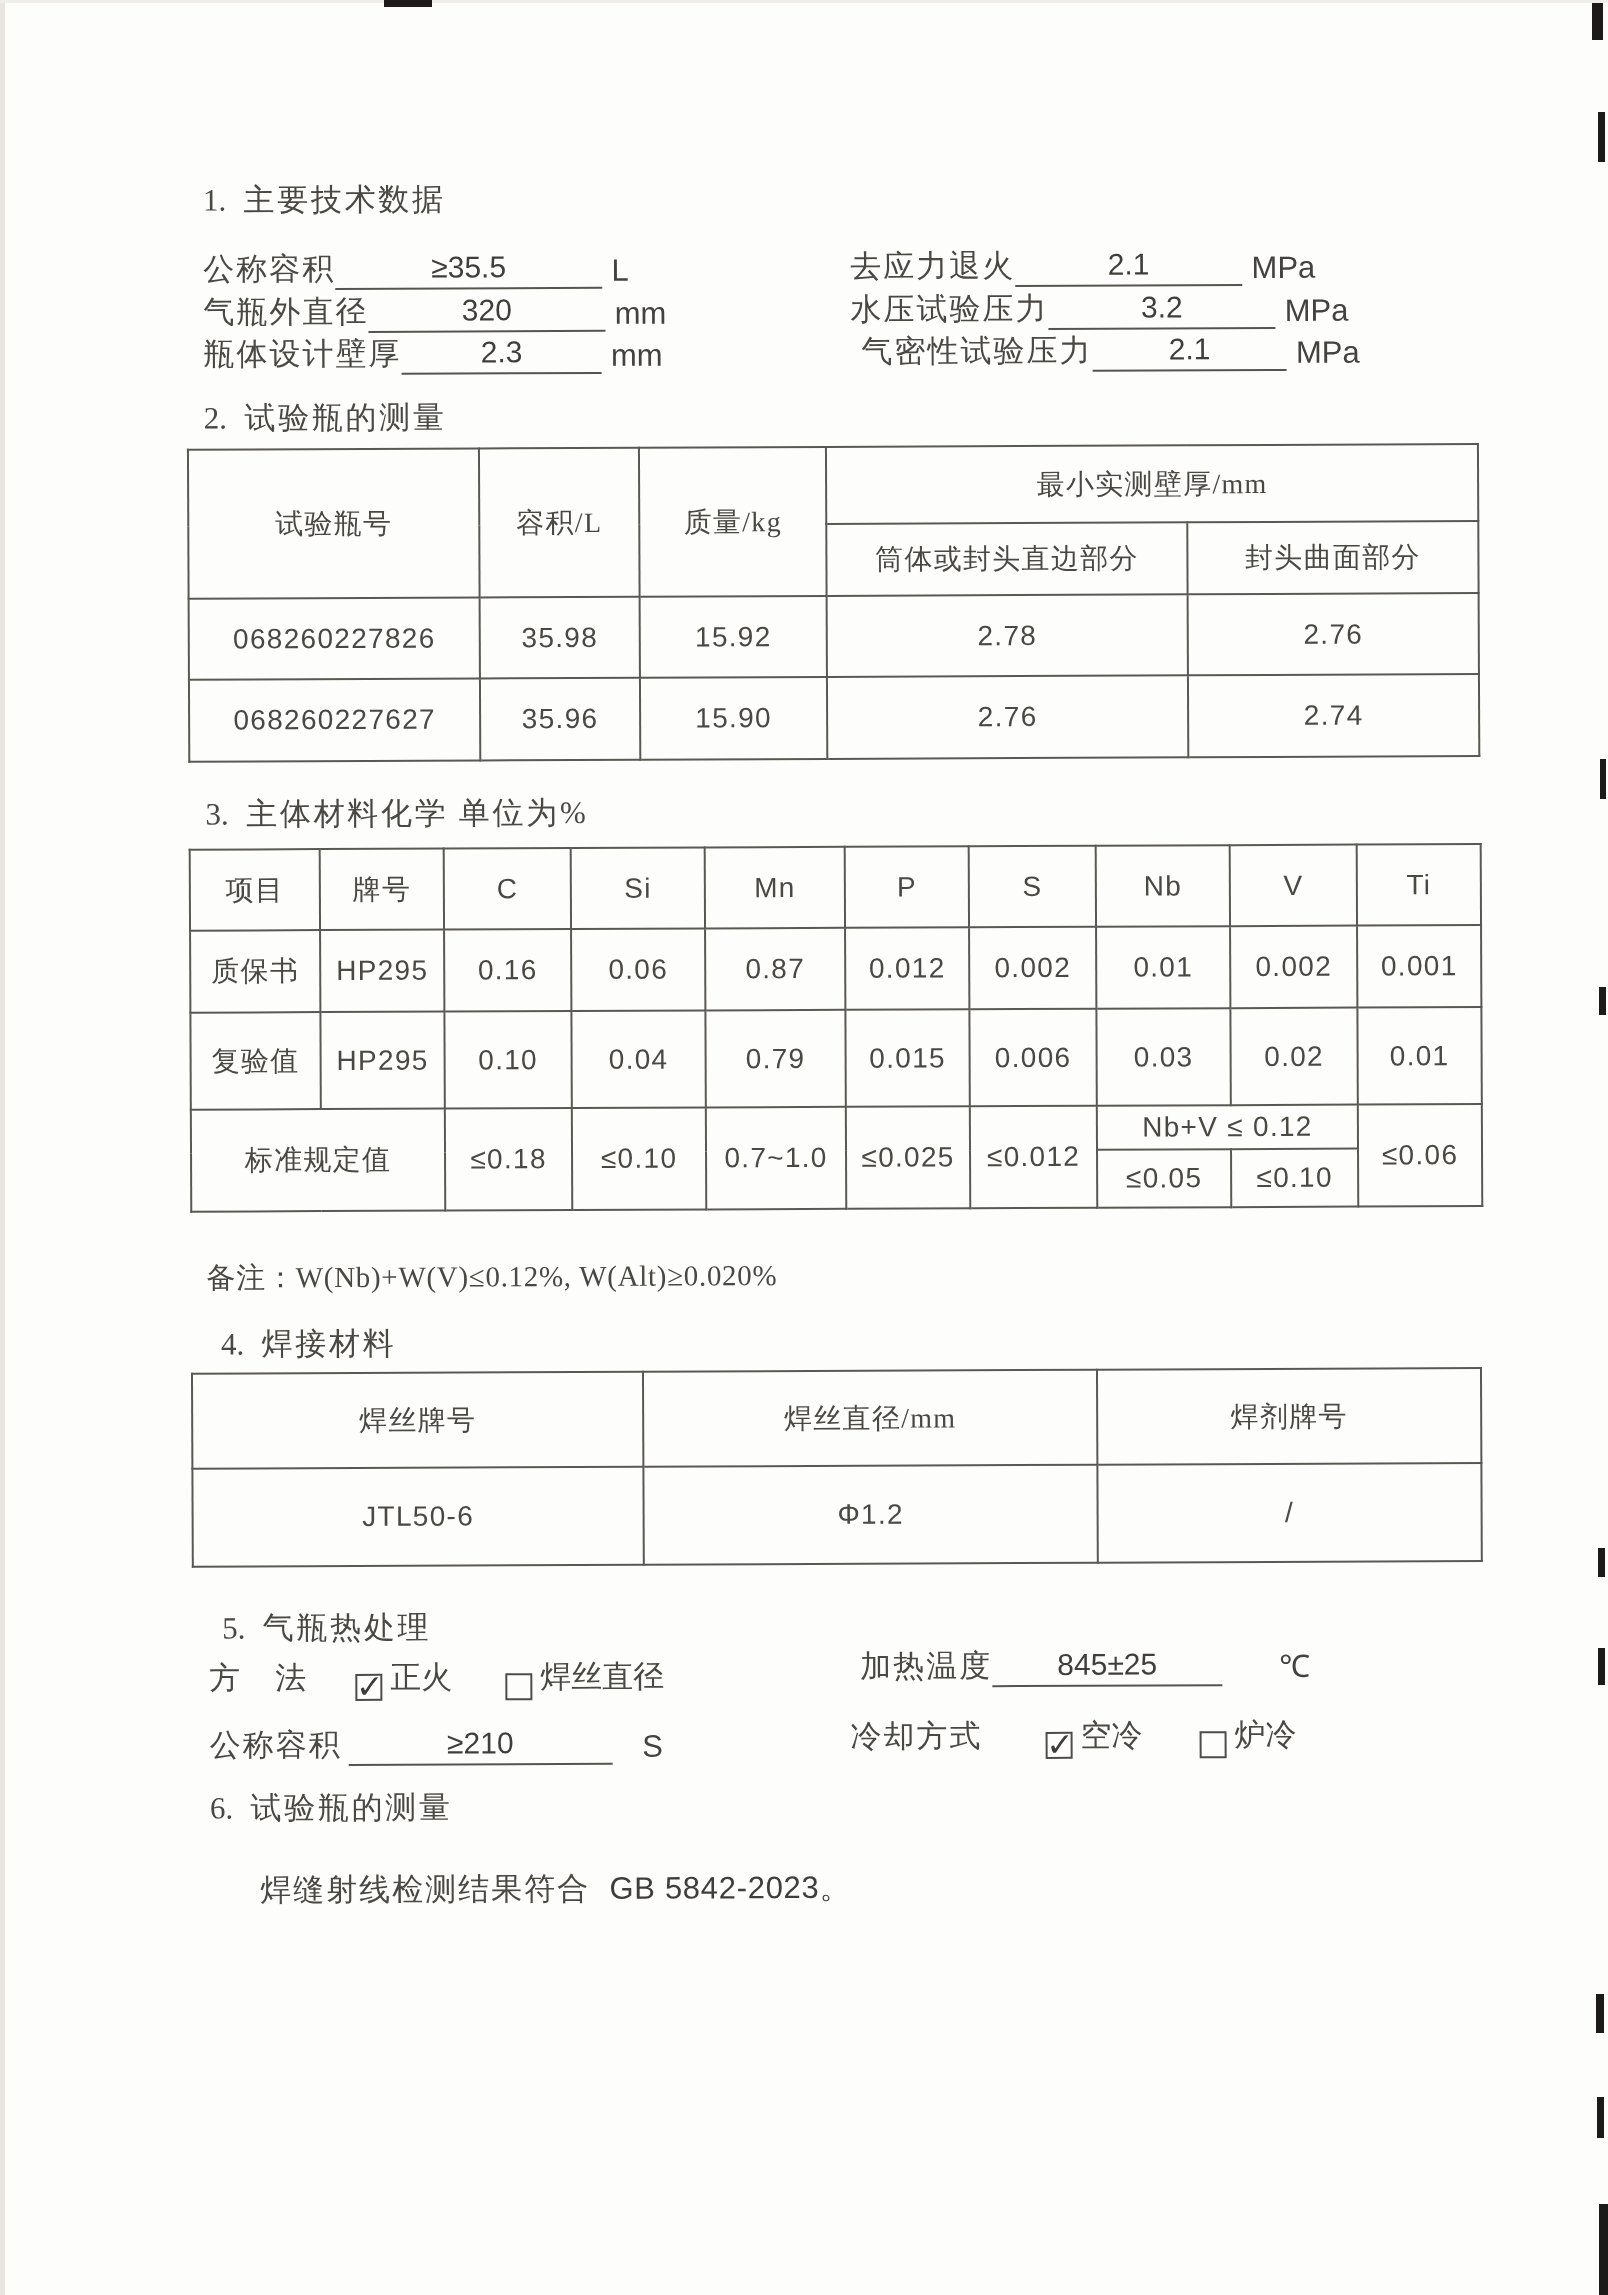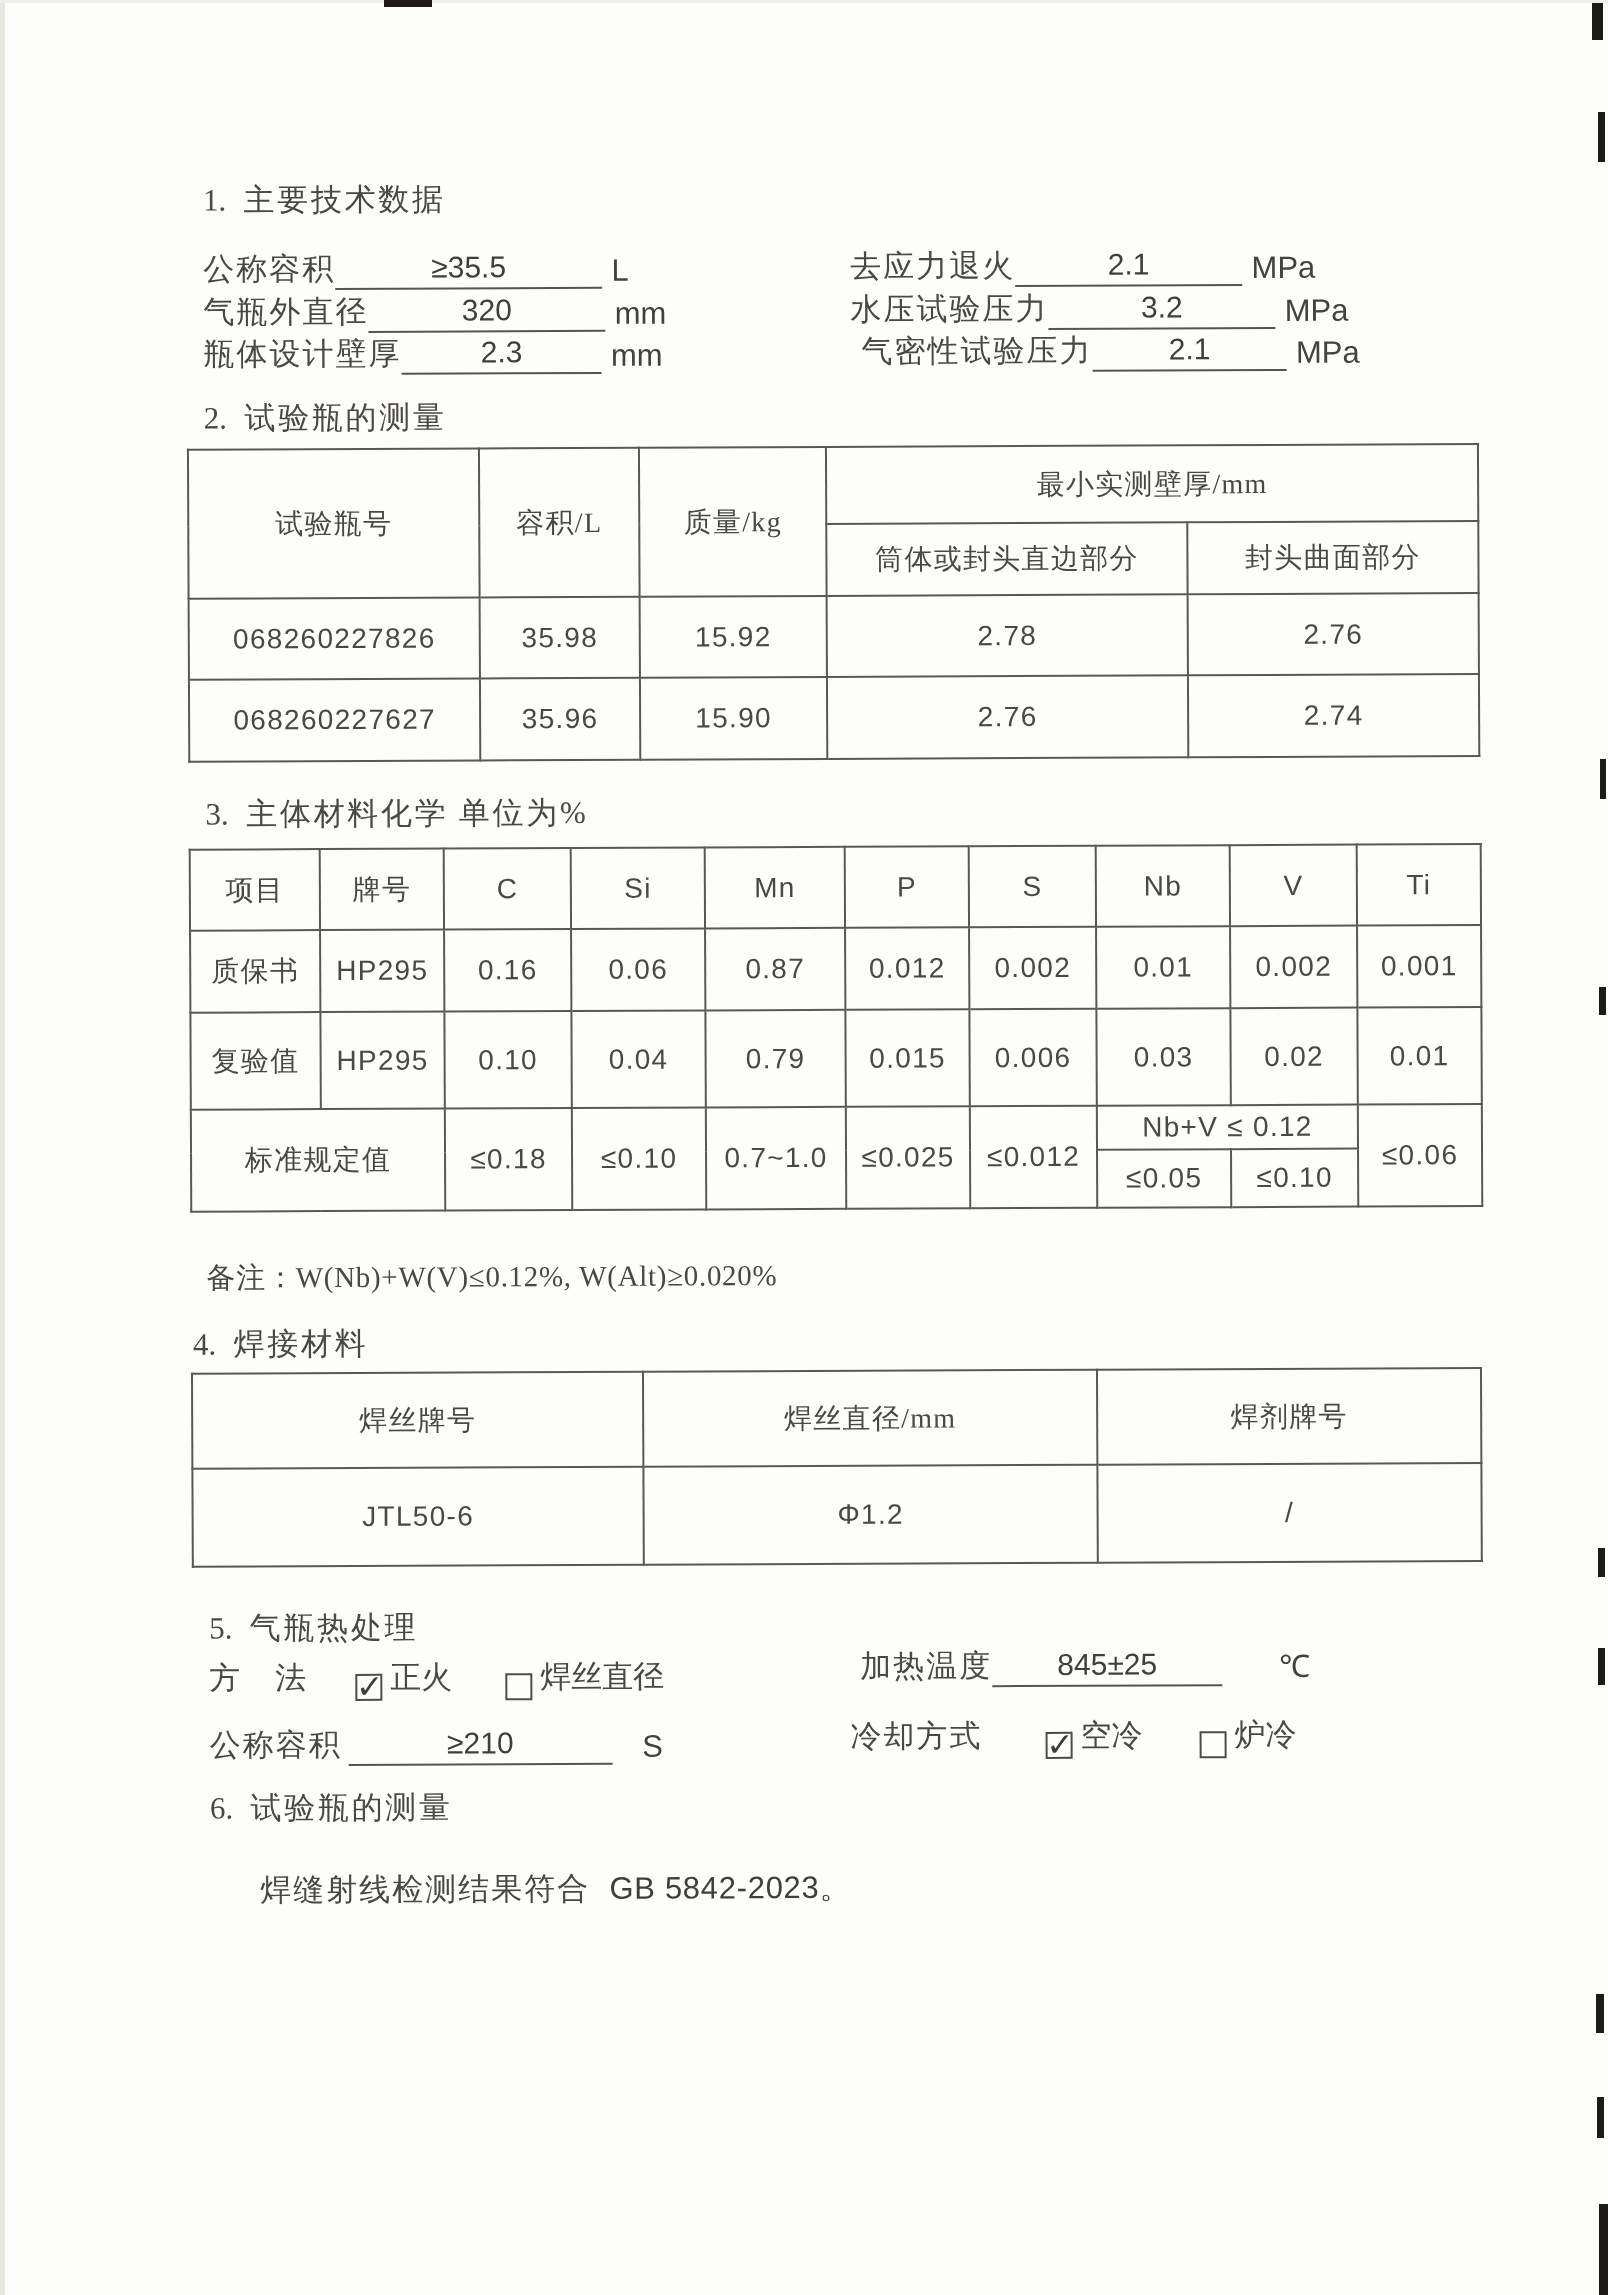--- a/index.html
+++ b/index.html
@@ -199,21 +199,21 @@
         </tr>
         <tr style="height:58px">
           <td class="num">≤0.05</td>
           <td class="num">≤0.10</td>
         </tr>
       </tbody>
     </table>
 
     <div class="bodytext note" style="left:206px; top:1256px;">备注：W(Nb)+W(V)≤0.12%, W(Alt)≥0.020%</div>
 
-    <div class="title" style="left:192px; top:1321px;">
+    <div class="title" style="left:220px; top:1321px;">
       <span class="tno">4.</span><span>焊接材料</span>
     </div>
 
     <table class="t" style="left:190px; top:1370px; width:1289px;">
       <colgroup>
         <col style="width:451px">
           <col style="width:454px">
           <col style="width:384px">
       </colgroup>
       <tbody>
@@ -223,21 +223,21 @@
           <td>焊剂牌号</td>
         </tr>
         <tr style="height:98px">
           <td class="num">JTL50-6</td>
           <td class="num">Φ1.2</td>
           <td class="num">/</td>
         </tr>
       </tbody>
     </table>
 
-    <div class="title" style="left:207px; top:1605px;">
+    <div class="title" style="left:220px; top:1605px;">
       <span class="tno">5.</span><span>气瓶热处理</span>
     </div>
 
     <div class="frow" style="left:207px; top:1655px;">
       <span class="flabel">方　法</span>
       <span class="opt" style="margin-left:47px">
         <span class="cb checked"></span>
         <span>正火</span>
       </span>
       <span class="opt" style="margin-left:53px">

